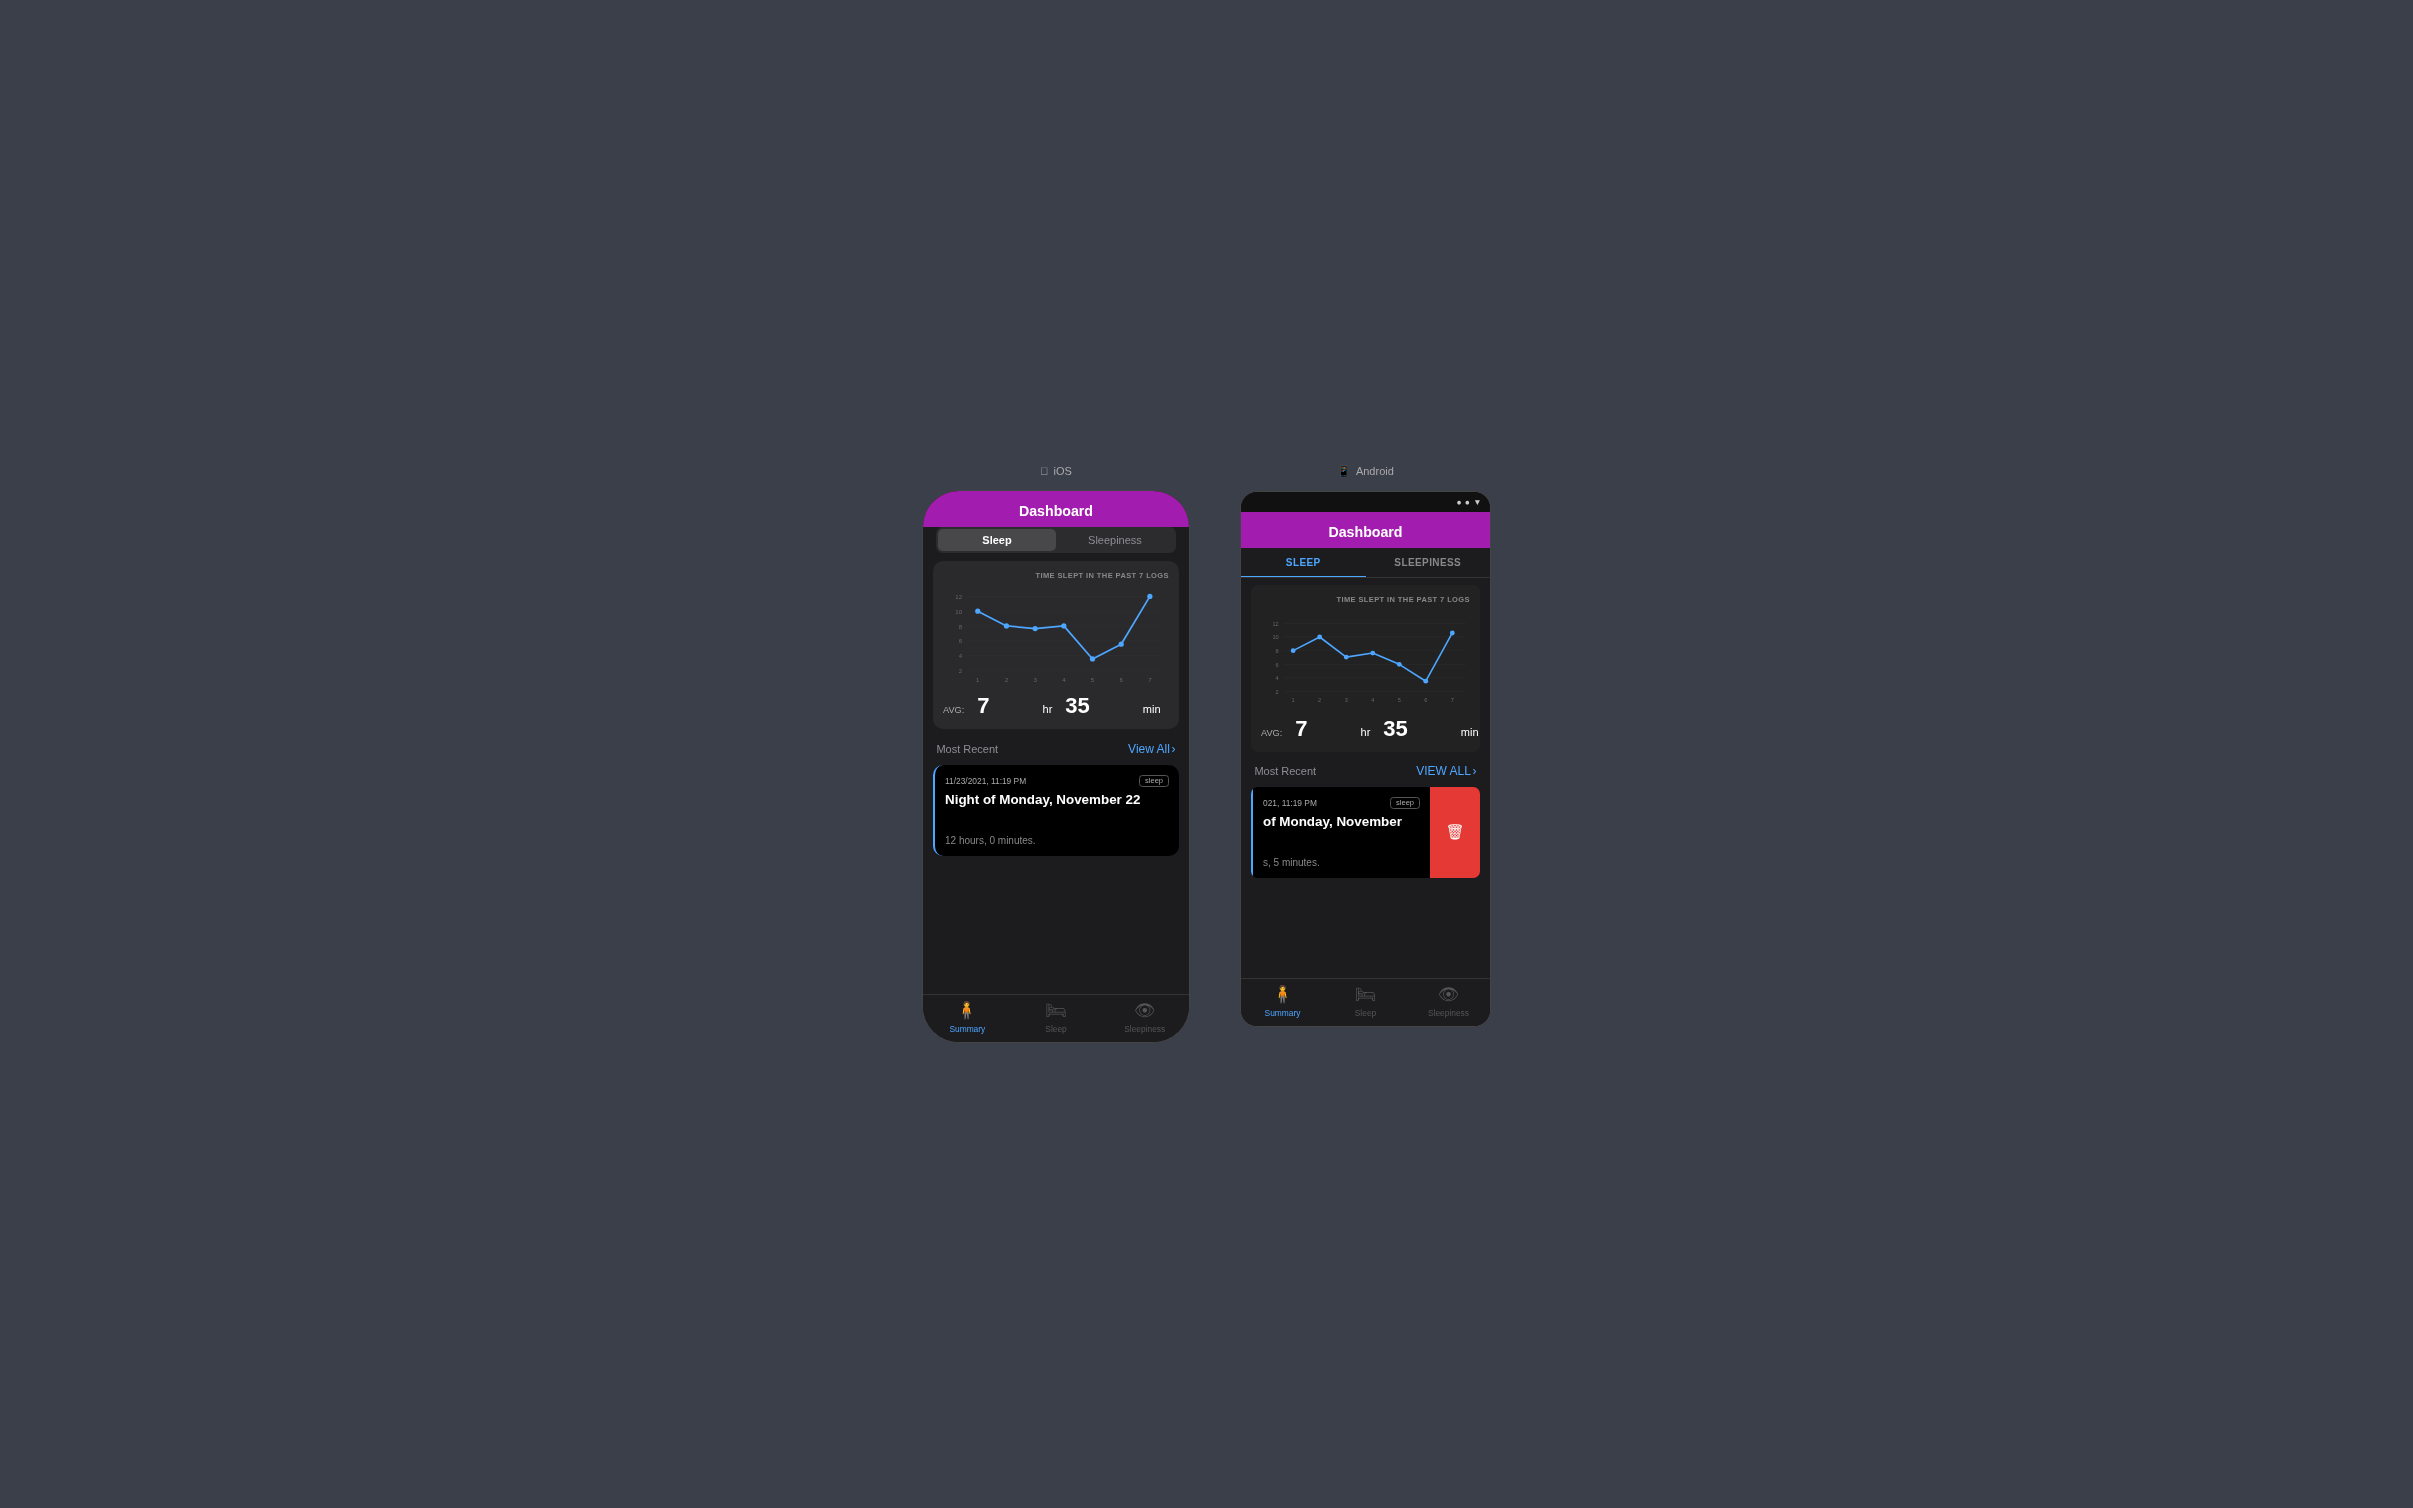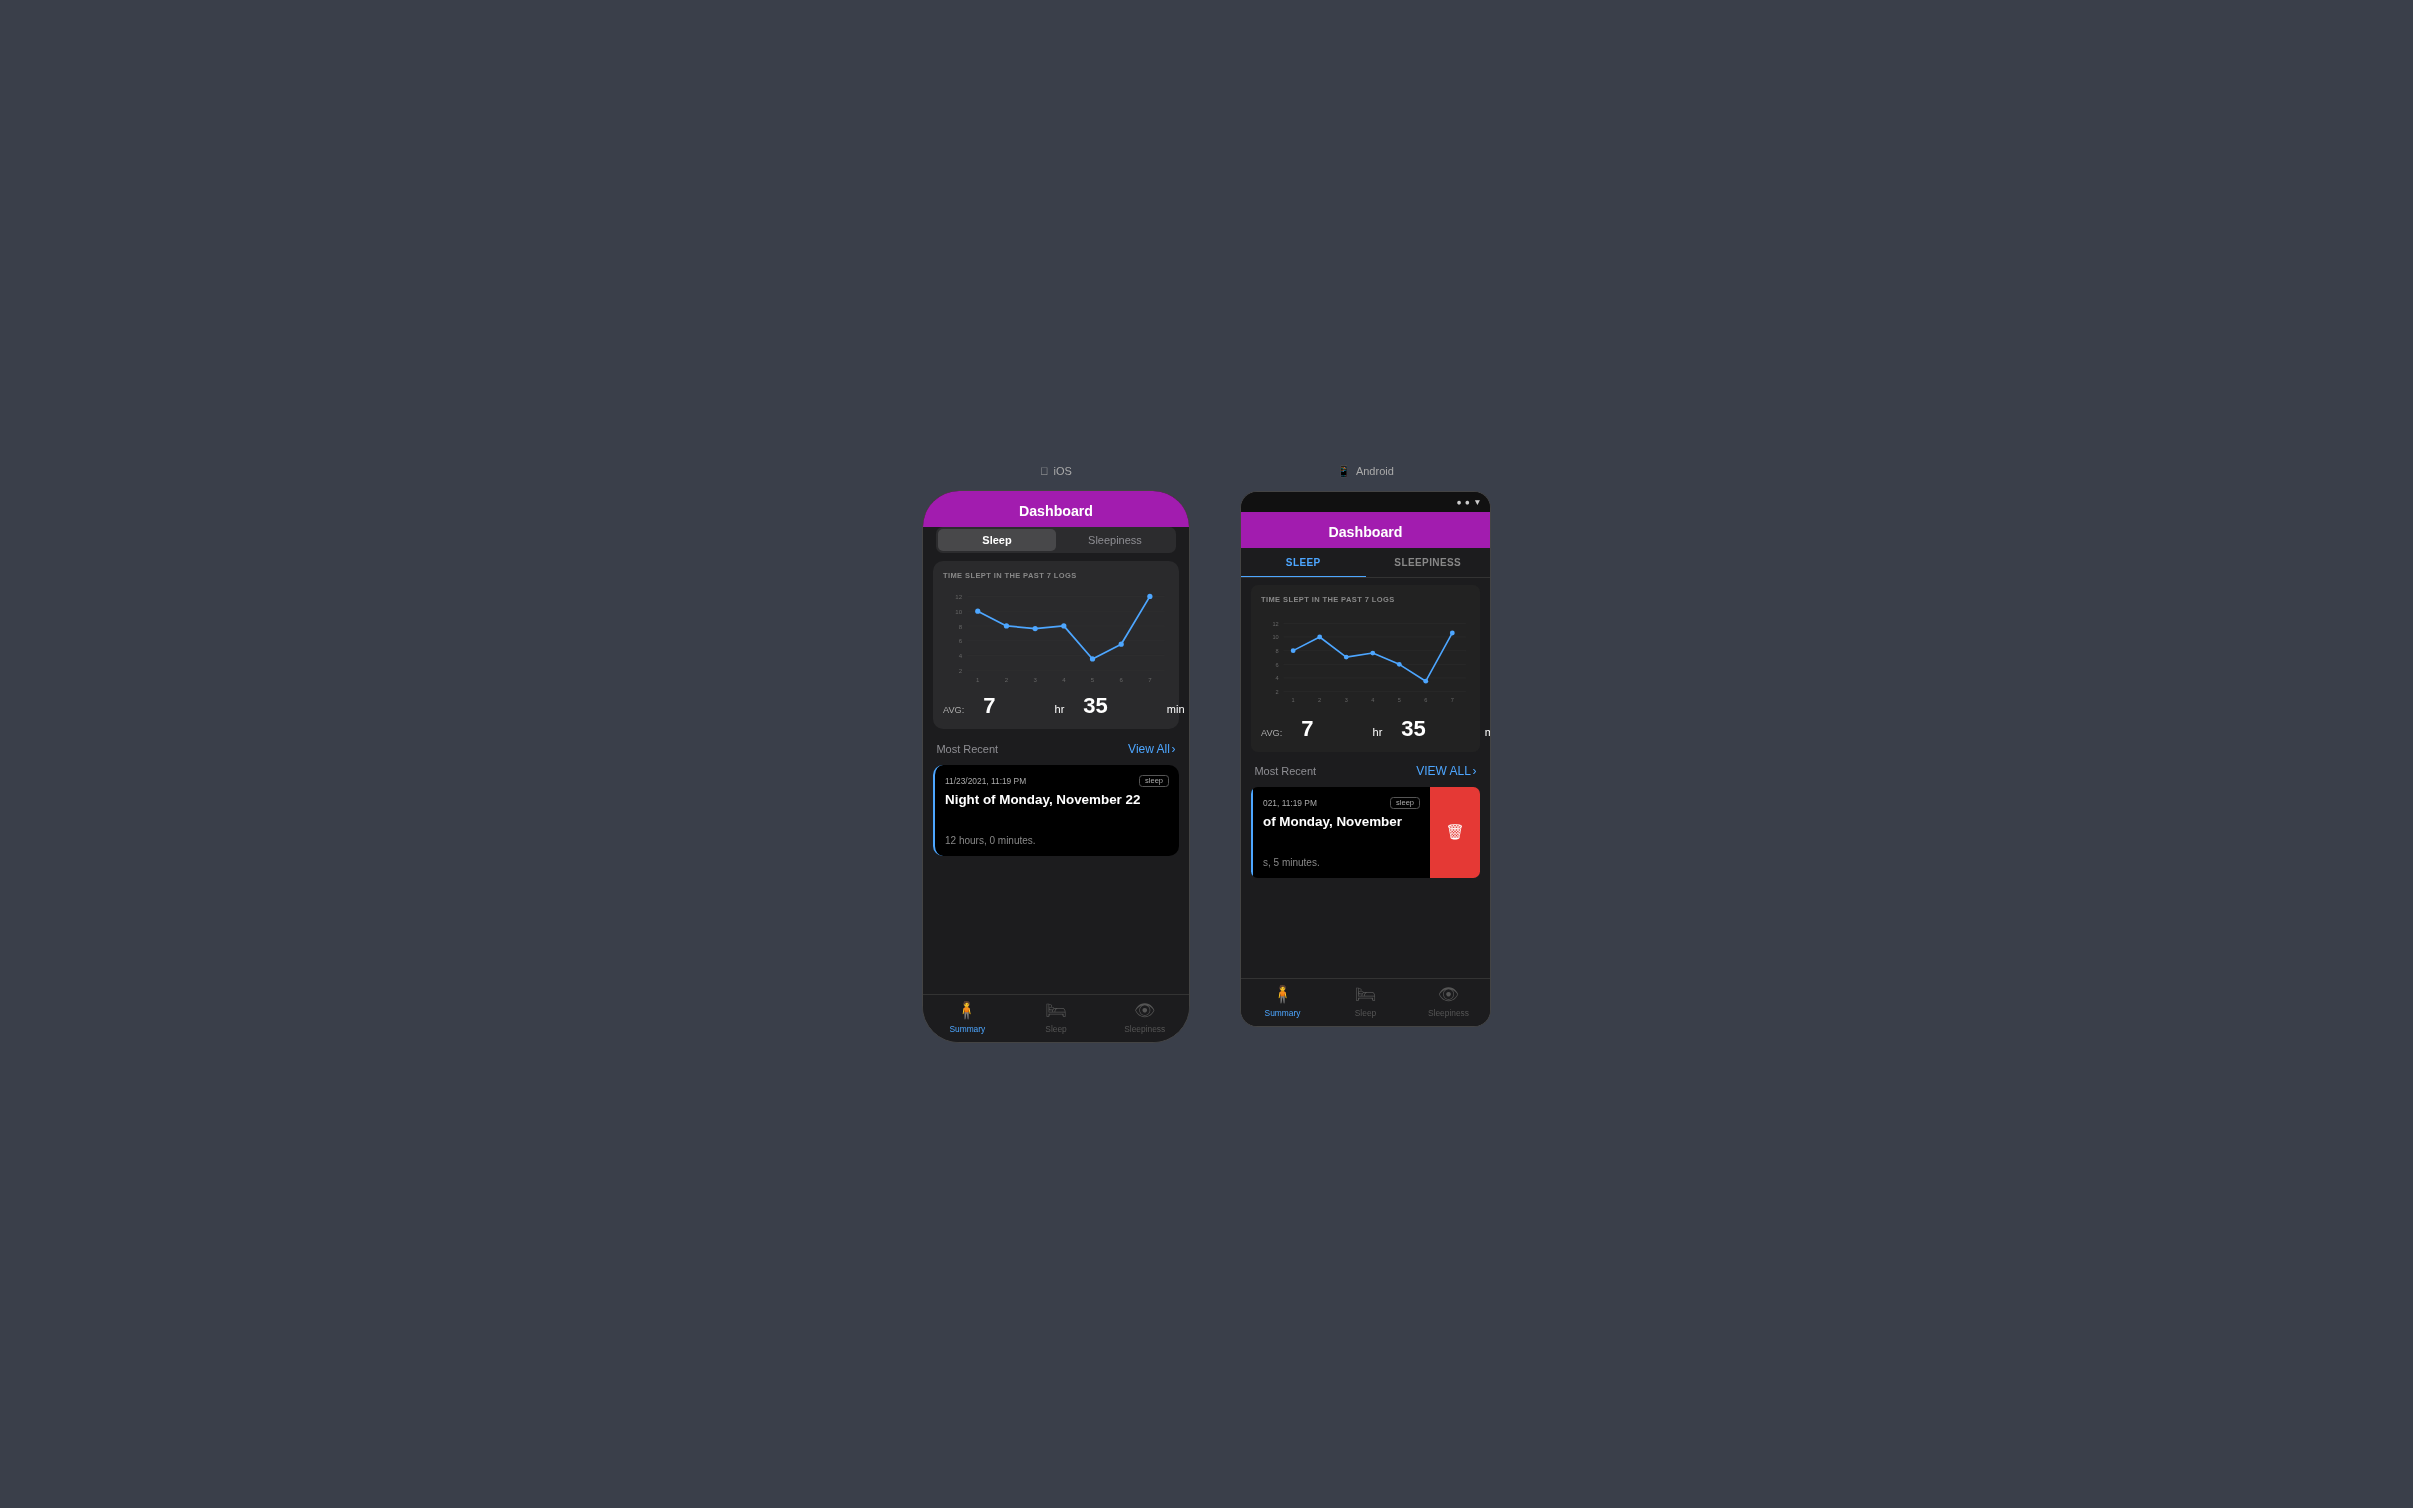--- a/index.html
+++ b/index.html
@@ -139,32 +139,32 @@
       margin: 6.7px 10px;
       background: #222;
       border-radius: 6.7px;
       padding: 10px;
     }
     .chart-title {
       font-size: 7.5px;
       font-weight: 700;
       color: #888;
       letter-spacing: 0.4px;
-      text-align: left;
+      text-align: right;
       margin-bottom: 5px;
     }
     .chart-area {
       position: relative;
       width: 100%;
       height: 101px;
     }
     .avg-row {
       display: flex;
       align-items: baseline;
-      gap: 19px;
+      gap: 13px;
       margin-top: 6.7px;
     }
     .avg-label {
       font-size: 9.2px;
       color: #aaa;
     }
     .avg-big {
       font-size: 22px;
       font-weight: 700;
       color: #fff;

